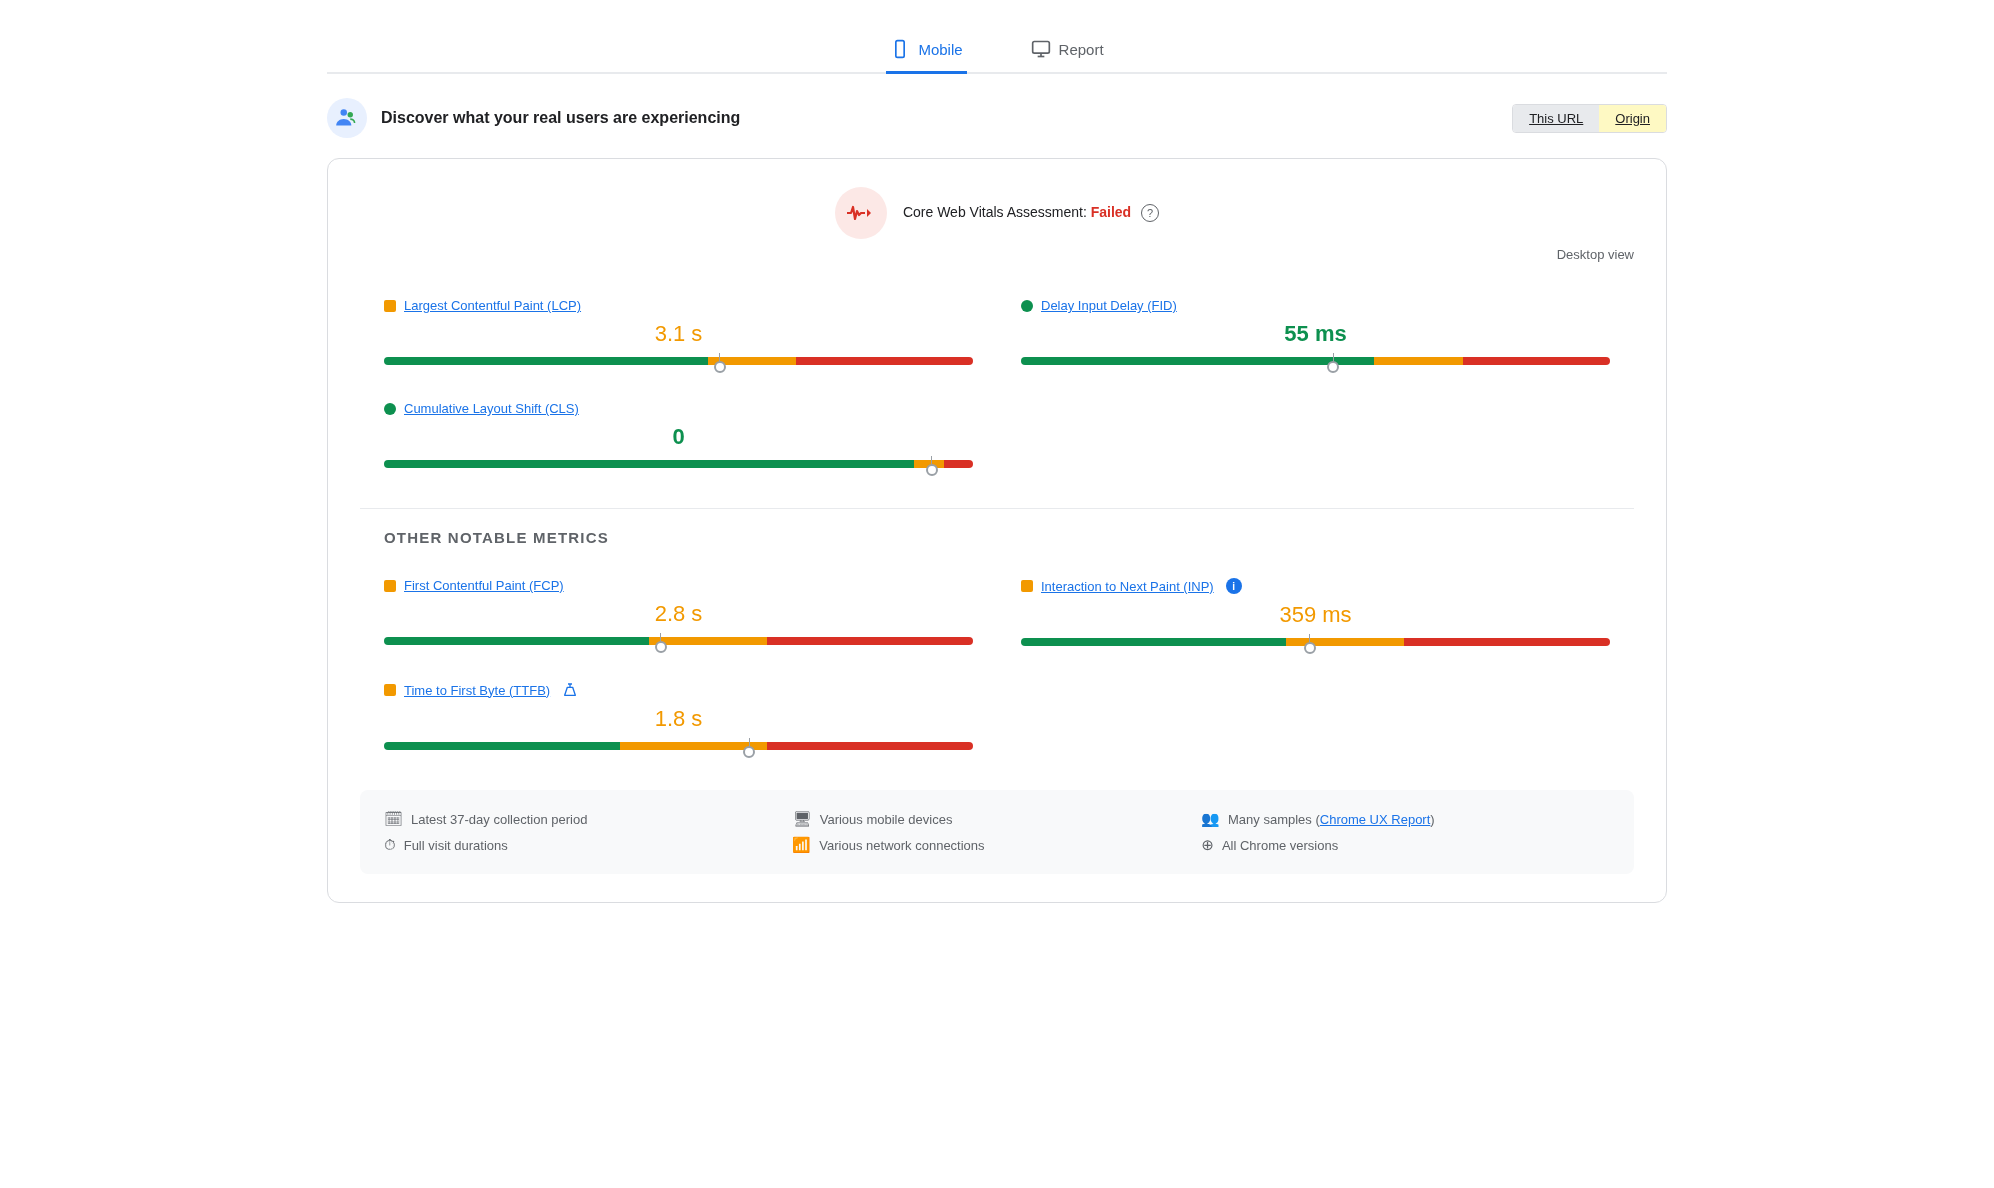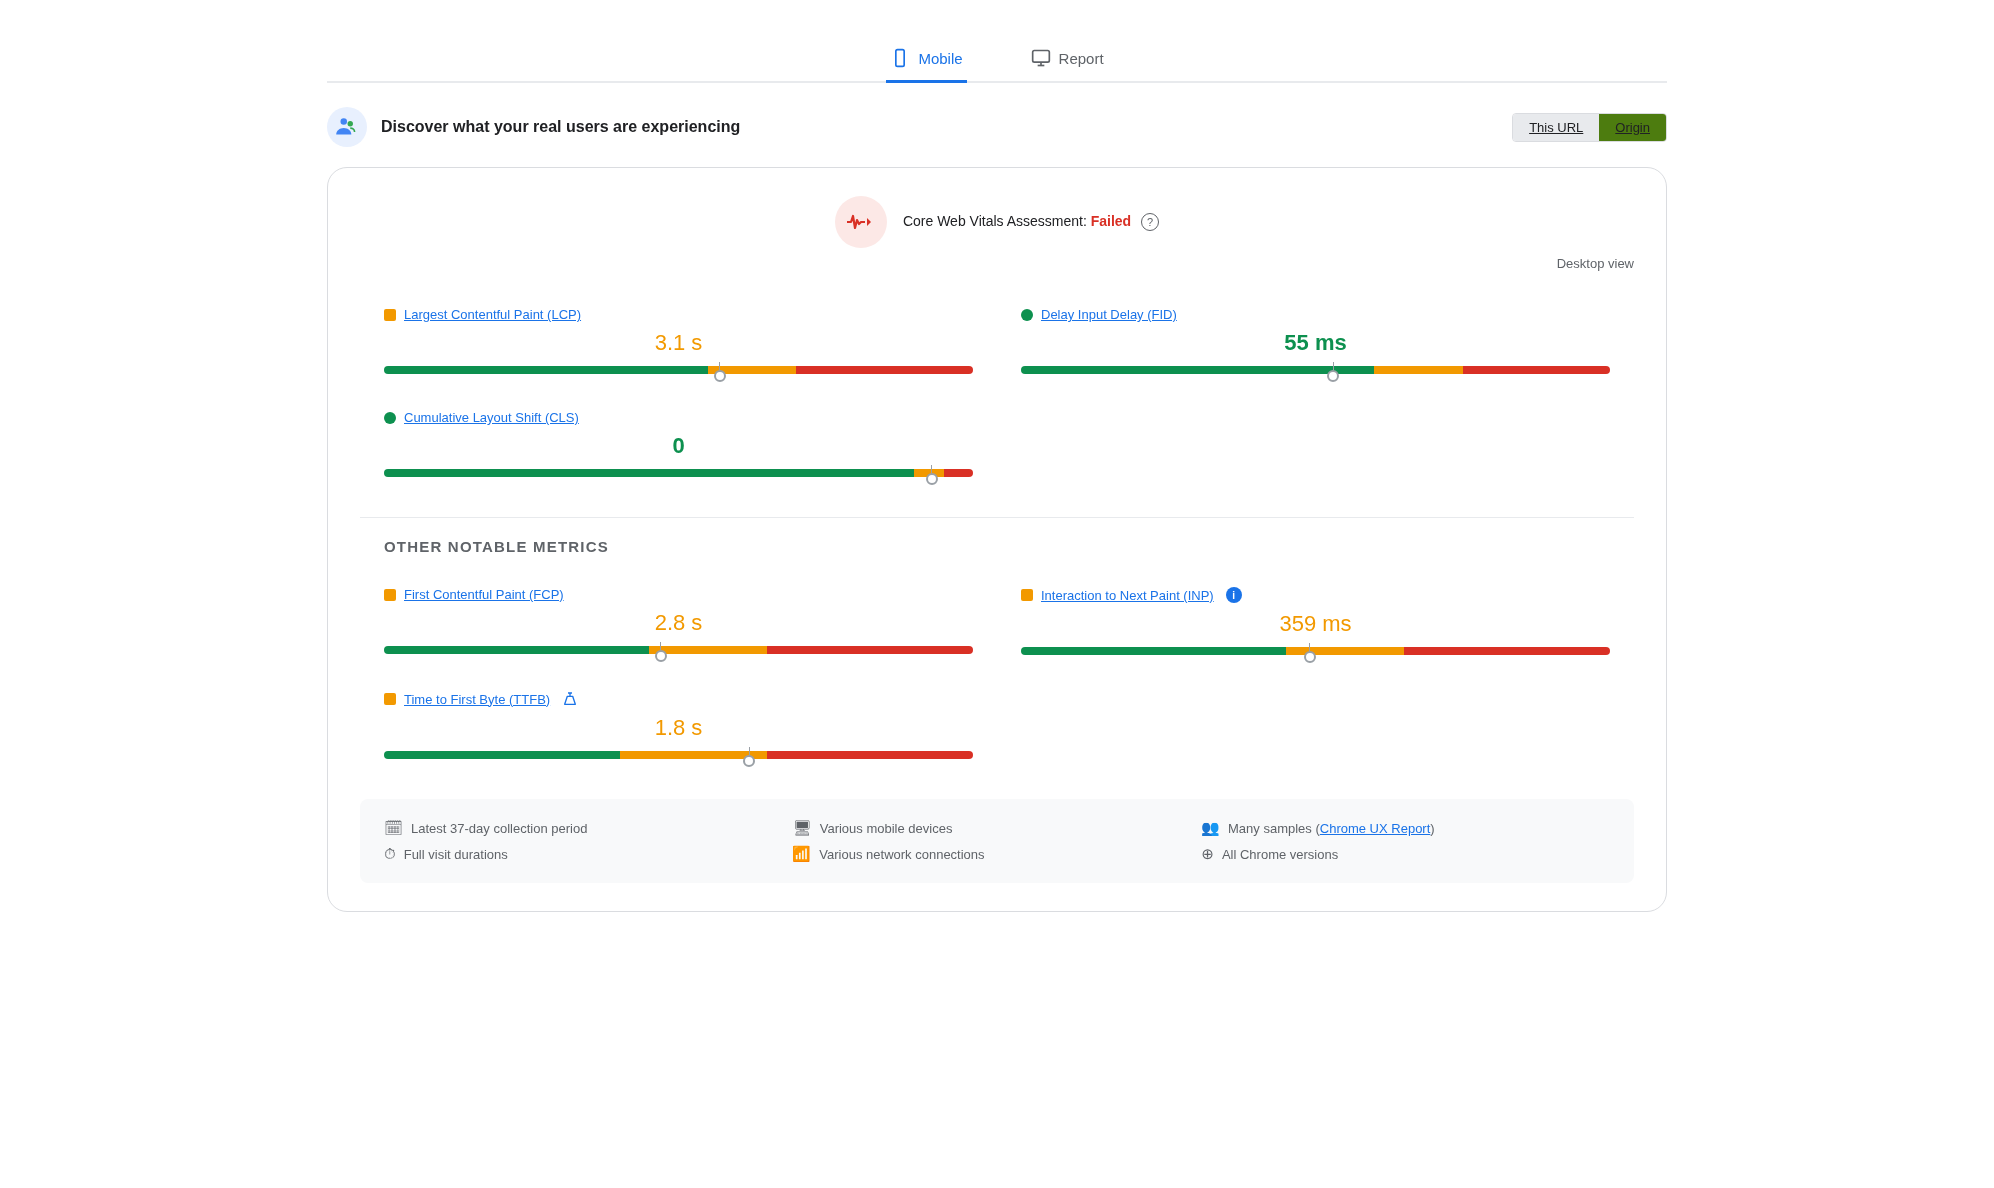--- a/index.html
+++ b/index.html
@@ -5,21 +5,21 @@
     * { box-sizing: border-box; margin: 0; padding: 0; }
     body {
       font-family: 'Google Sans', Arial, sans-serif;
       background: #fff;
       color: #202124;
       font-size: 14px;
     }
 
     .page-container {
       max-width: 1400px;
-      margin: 16px auto;
+      margin: 7px auto;
       padding: 20px 30px;
     }
 
     
     .tab-bar {
       display: flex;
       justify-content: center;
       gap: 60px;
       margin-bottom: 24px;
       border-bottom: 2px solid #e8eaed;
@@ -83,36 +83,36 @@
     .url-toggle {
       display: flex;
       border: 1px solid #dadce0;
       border-radius: 4px;
       overflow: hidden;
       text-decoration: underline;
     }
 
     .url-toggle button {
       padding: 6px 16px;
-      background: #4d7c0f;
+      background: #fef9c3;
       border: none;
       cursor: pointer;
       font-size: 13px;
       color: #202124;
     }
 
     .url-toggle button.active {
       background: #e8eaed;
       font-weight: 500;
     }
 
     
     .main-card {
       border: 1px solid #dadce0;
-      border-radius: 20px;
+      border-radius: 12px;
       padding: 28px 32px;
     }
 
     
     .assessment-header {
       display: flex;
       justify-content: center;
       align-items: center;
       gap: 16px;
       margin-bottom: 8px;

